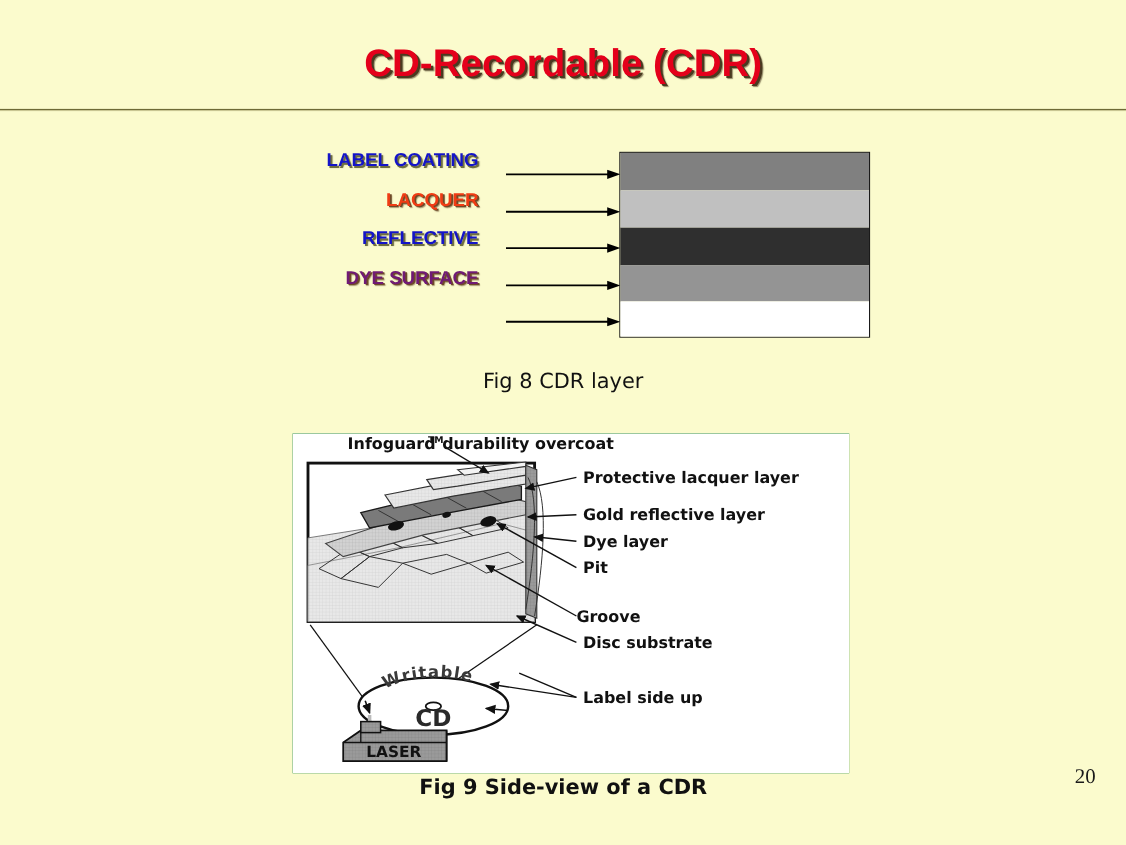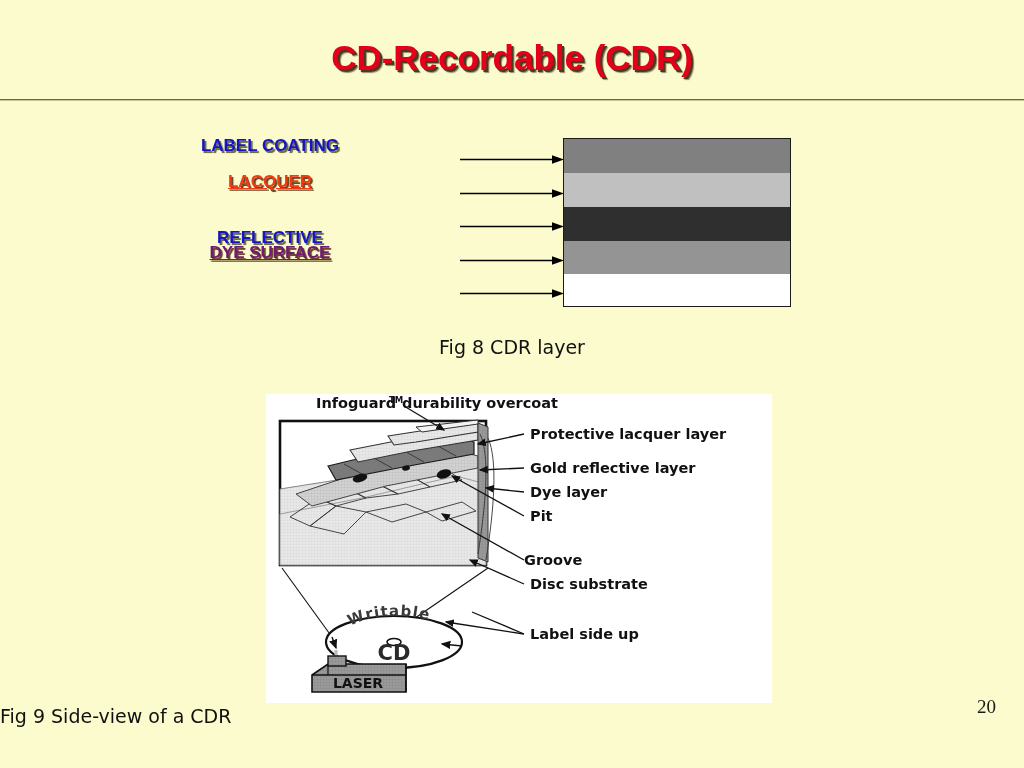--- a/index.html
+++ b/index.html
@@ -45,34 +45,33 @@
   
   #fig8 {
     position: absolute;
     left: 0; top: 0;
     width: 1024px;
     height: 380px;
   }
   .layer-label {
     position: absolute;
     width: 330px;
-    text-align: center;
+    text-align: right;
     font-size: 17px;
     font-weight: bold;
     white-space: nowrap;
     left: 105px;
   }
   .layer-label.blue {
     color: #1414c8;
     text-shadow: 1.5px 1.5px 0 #6f6f40, 2px 2px 1px rgba(70,70,40,0.5);
   }
   .layer-label.red {
     color: #f03c14;
     text-shadow: 1.5px 1.5px 0 #6f4a28, 2px 2px 1px rgba(90,60,30,0.5);
-    text-decoration: underline;
   }
 
   .arrow {
     position: absolute;
     left: 460px;
     height: 9px;
     width: 104px;
   }
 
   #layer-stack {
@@ -92,21 +91,21 @@
   }
 
   .caption {
     position: absolute;
     font-size: 19px;
     color: #111111;
     white-space: nowrap;
     font-family: "DejaVu Sans", sans-serif;
   }
   #fig8-caption { left: 0; top: 336px; width: 1024px; text-align: center; }
-  #fig9-caption { left: 0; top: 705px; width: 1024px; text-align: left; }
+  #fig9-caption { left: 0; top: 705px; width: 1024px; text-align: center; font-weight: bold; }
 
   
   #fig9-panel {
     position: absolute;
     left: 266px;
     top: 394px;
     width: 506px;
     height: 309px;
     background: #15803d;
   }
@@ -127,21 +126,21 @@
 
 <div id="slide">
 
   <div id="slide-title" style="color: rgb(228, 0, 27);">CD-Recordable (CDR)</div>
   <div id="title-rule"></div>
 
   <div id="fig8">
 
     <div class="layer-label blue" style="top: 136px; color: rgb(20, 20, 200);">LABEL COATING</div>
     <div class="layer-label red" style="top: 172px; color: rgb(240, 60, 20);">LACQUER</div>
-    <div class="layer-label blue" style="top: 207px; color: rgb(20, 20, 200); margin-top: 21px;">REFLECTIVE</div>
+    <div class="layer-label blue" style="top: 207px; color: rgb(20, 20, 200);">REFLECTIVE</div>
     <div class="layer-label red" style="top: 243px; color: #701a75;">DYE SURFACE</div>
 
     <div class="arrow" style="top:150px">
       <svg width="104" height="9" viewBox="0 0 104 9">
           <path d="M0 4.5 H94" stroke="#000" stroke-width="1.6" fill="none"></path>
           <path d="M104 4.5 L92 0.3 L92 8.7 Z" fill="#000"></path>
         </svg>
     </div>
     <div class="arrow" style="top:184px">
       <svg width="104" height="9" viewBox="0 0 104 9">

